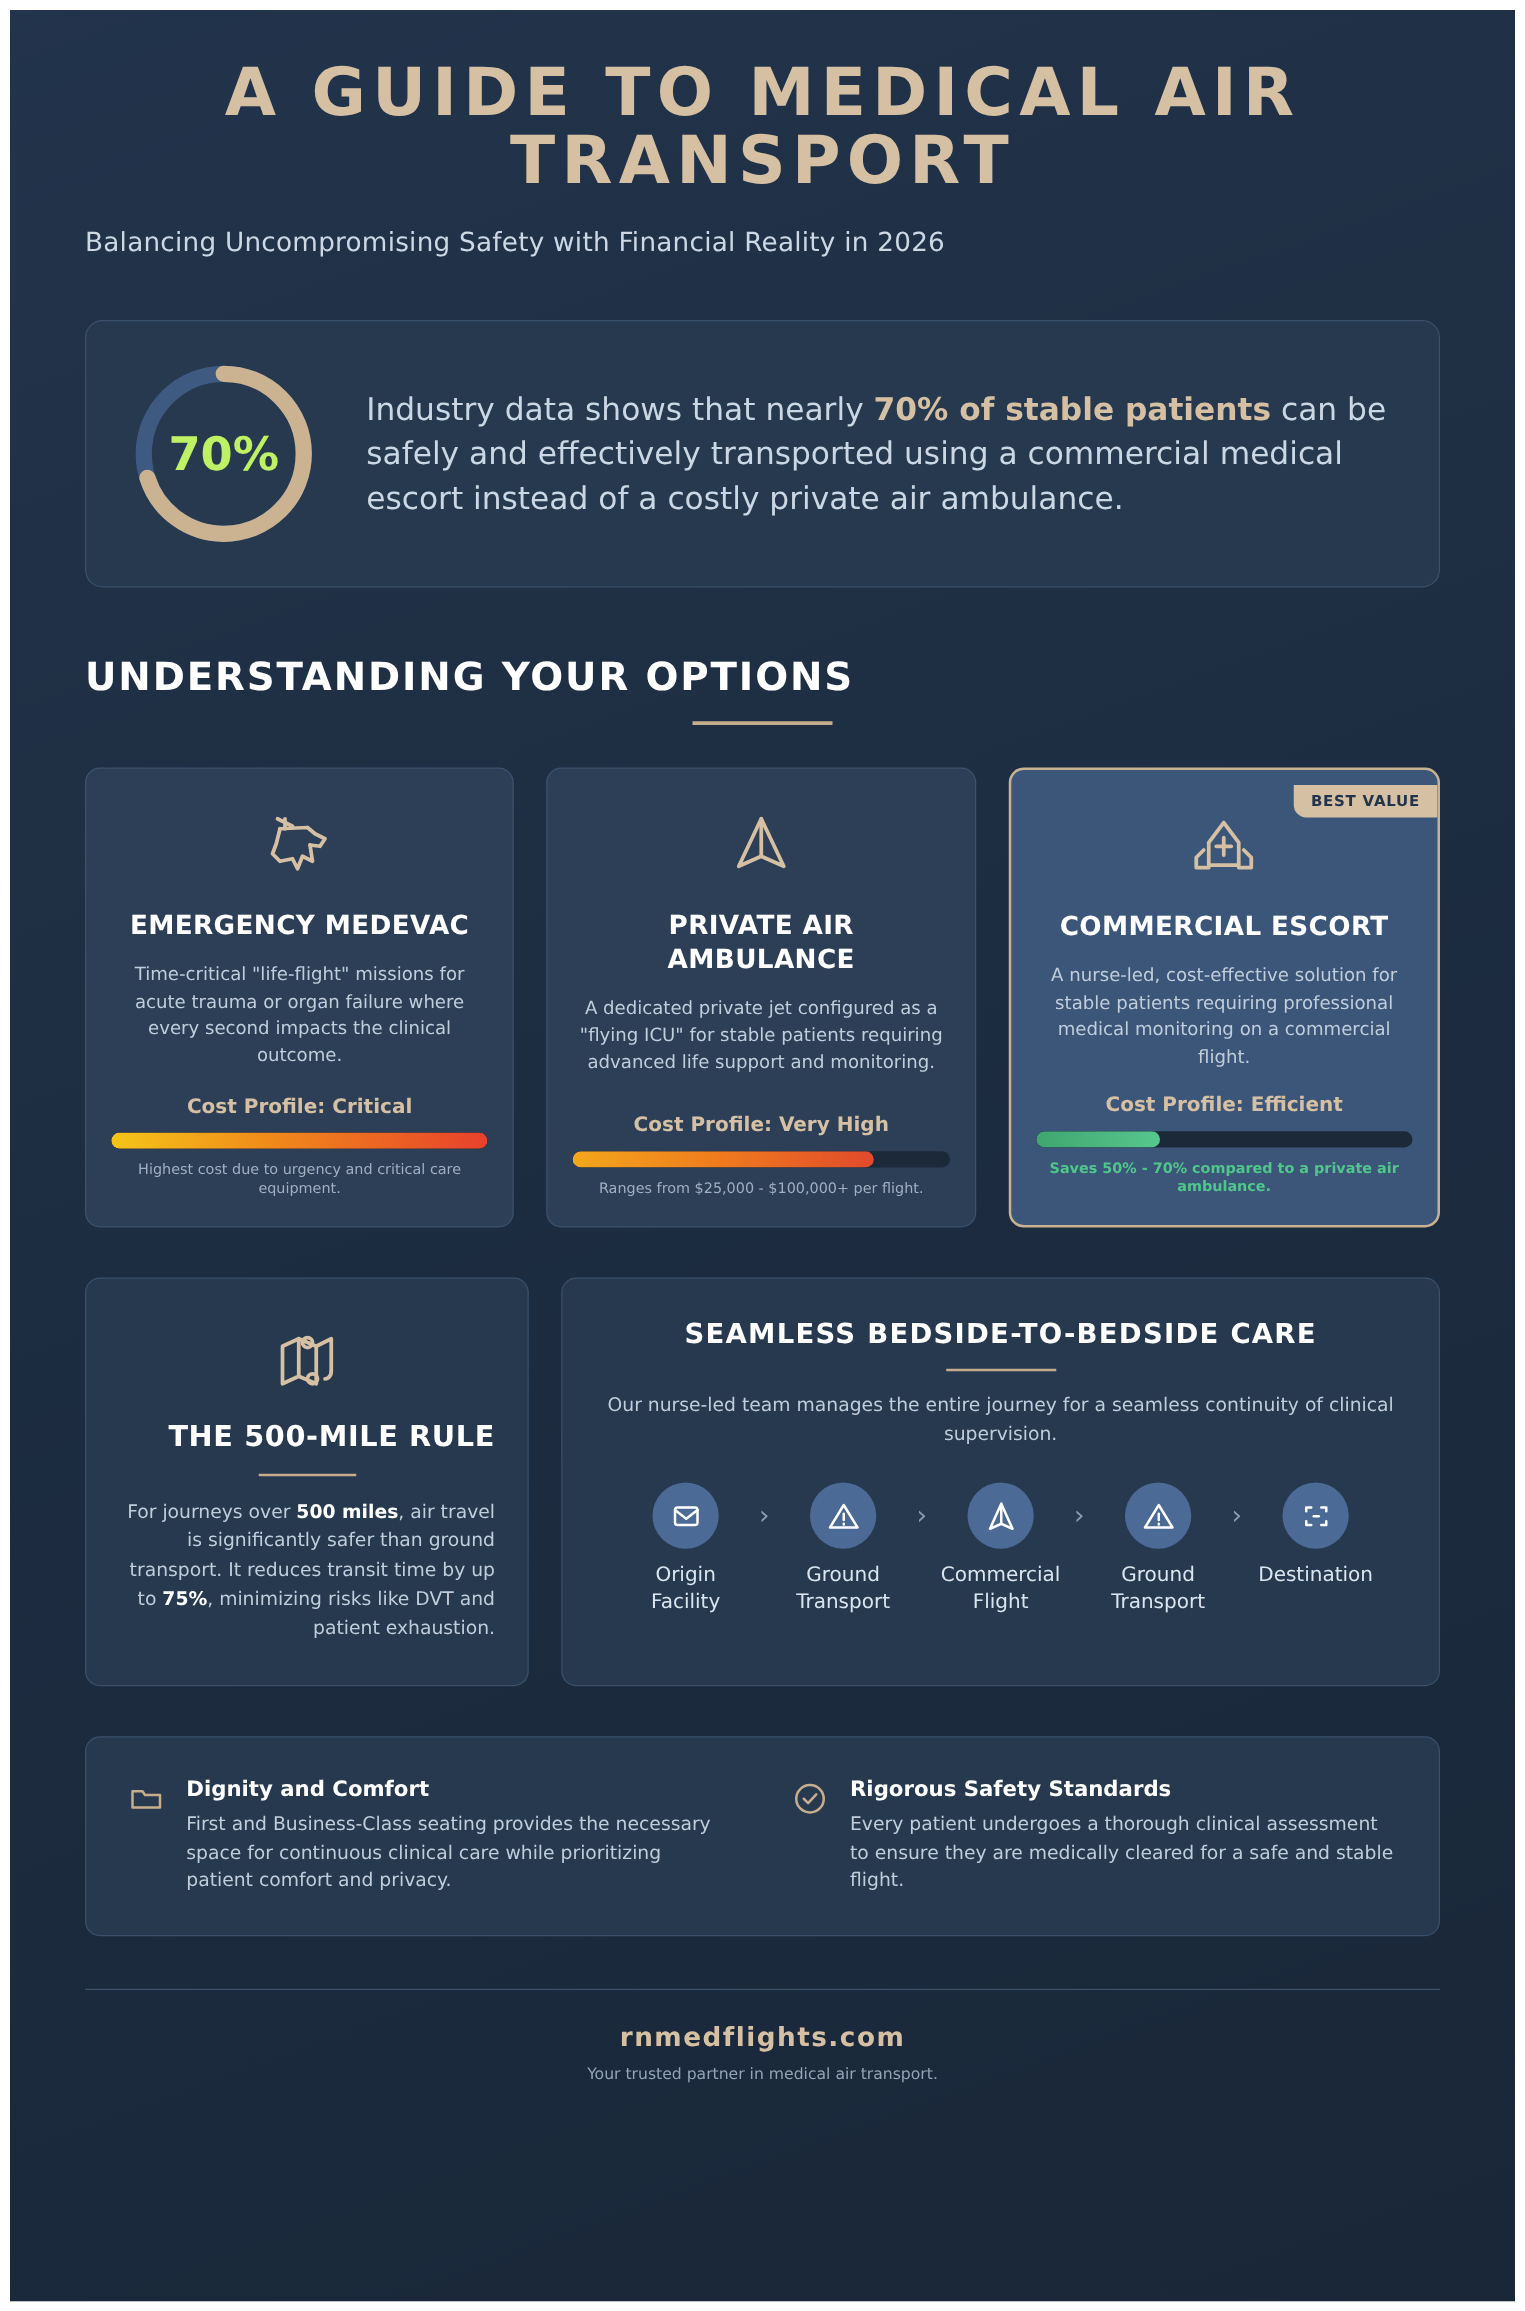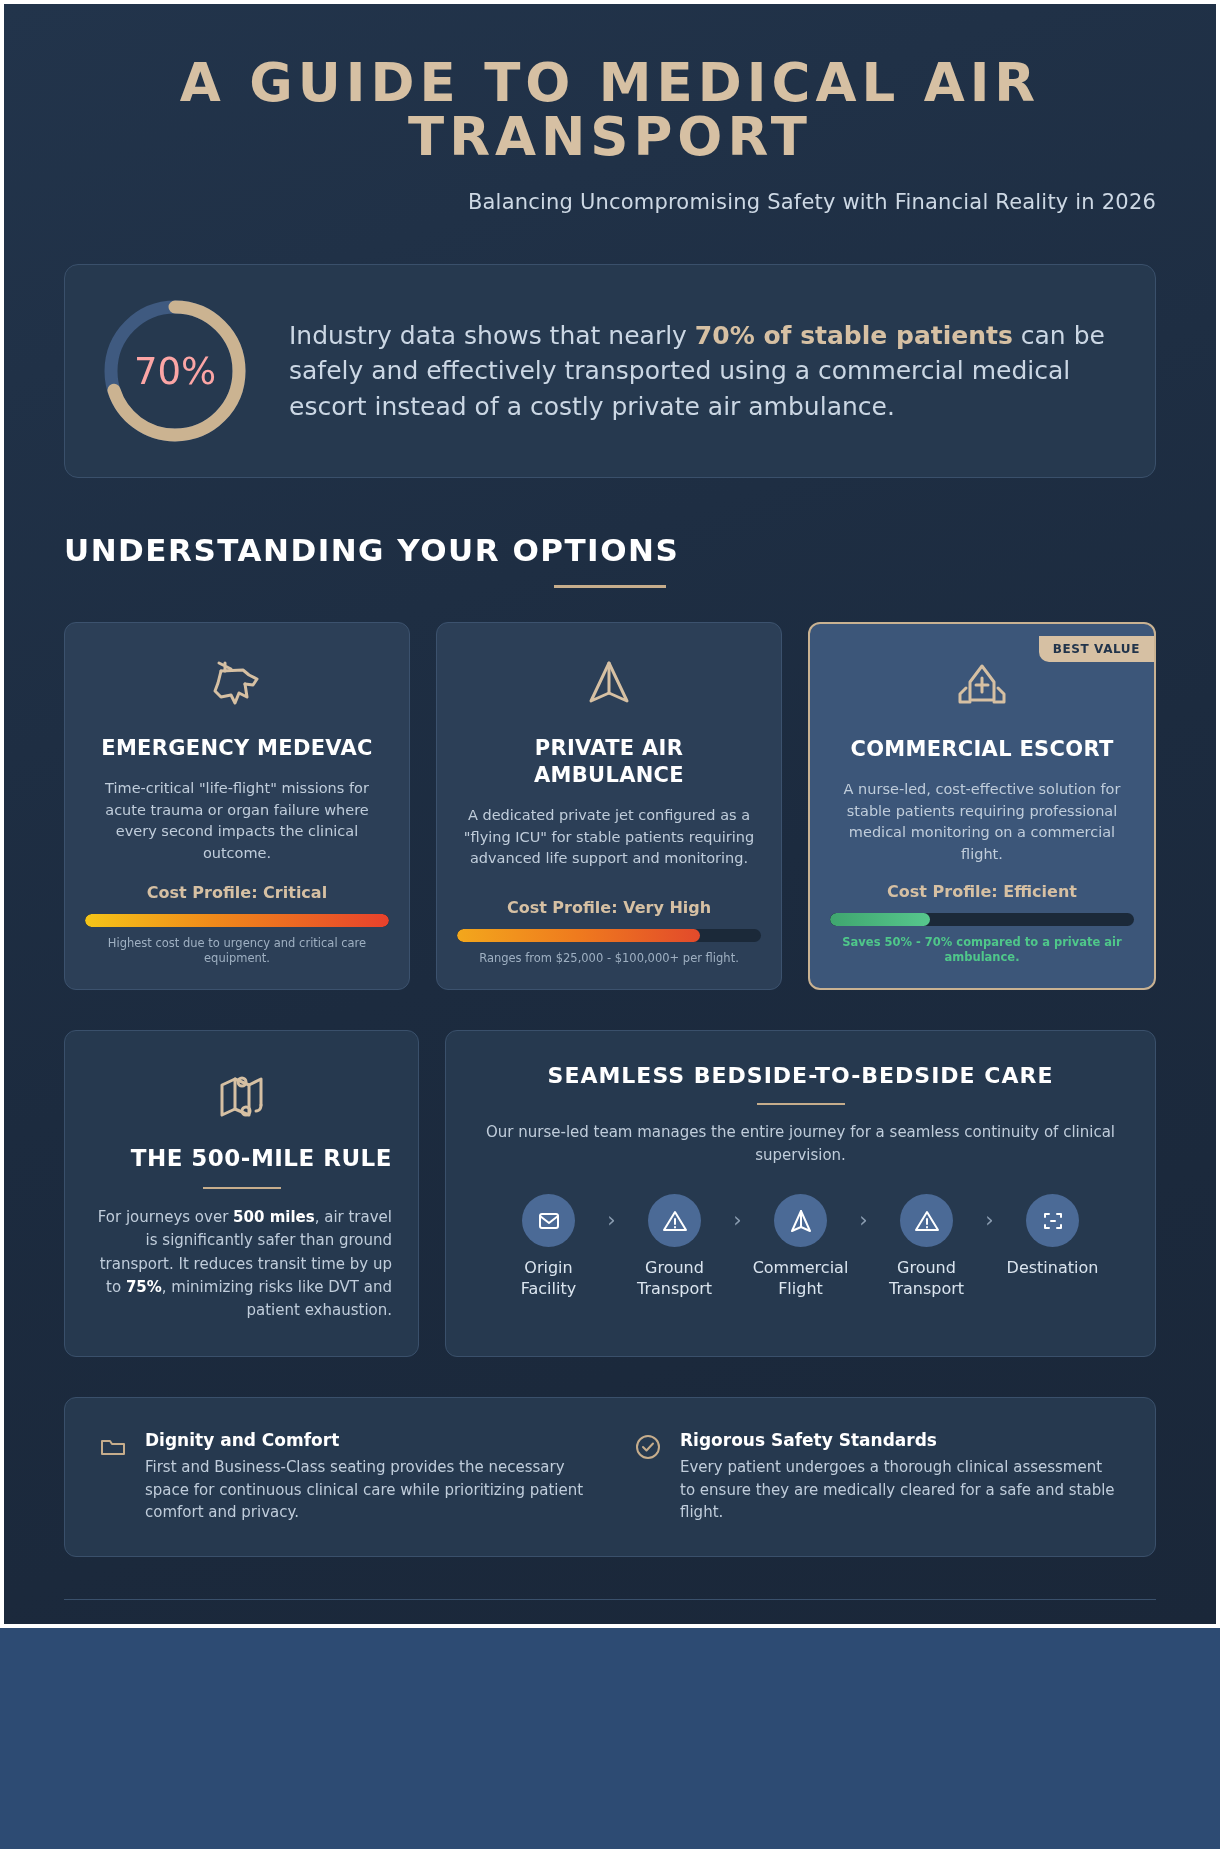--- a/index.html
+++ b/index.html
@@ -3,45 +3,45 @@
 <meta charset="utf-8">
 <style>
   * { margin:0; padding:0; box-sizing:border-box; }
   html, body {
     width:1220px; height:1849px;
     font-family:"DejaVu Sans", sans-serif;
     background:#2d4b73;
   }
   .page {
     position:relative;
-    width:1220px; height:1628px;
+    width:1220px; height:1849px;
     background:#1e2f45;
-    border:4px solid #ffffff;
-    padding:12px 60px;
+    border:8px solid #ffffff;
+    padding:0 60px;
     overflow:hidden;
   }
   .page::before{
     content:""; position:absolute; inset:0;
     background:linear-gradient(160deg,#22344b 0%, #1c2b3f 55%, #1a2739 100%);
     z-index:0;
   }
   .inner{ position:relative; z-index:1; }
 
   
   .title{
     text-align:center;
     font-size:53px;
     font-weight:bold;
     letter-spacing:5px;
     color:#d6c0a3;
     line-height:1.02;
     padding-top:40px;
   }
   .subtitle{
-    text-align:right;
+    text-align:left;
     font-size:21px;
     color:#cdd8e4;
     margin-top:26px;
     letter-spacing:.2px;
   }
 
   
   .hero{
     margin-top:50px;
     background:#26394f;
@@ -50,21 +50,21 @@
     padding:30px 34px;
     display:flex;
     align-items:center;
     gap:38px;
   }
   .donut{ position:relative; width:152px; height:152px; flex:0 0 152px; }
   .donut svg{ transform:rotate(-90deg); display:block; }
   .donut .val{
     position:absolute; inset:0;
     display:flex; align-items:center; justify-content:center;
-    font-size:37px; font-weight:normal; color:#fca5a5;
+    font-size:37px; font-weight:bold; color:#bef264;
   }
   .hero-text{
     font-size:25px; line-height:1.42; color:#cbd7e4; flex:1;
   }
   .hero-text b{ color:#d6c0a3; }
 
   
   .sec-head{
     text-align:left;
     margin-top:54px;

